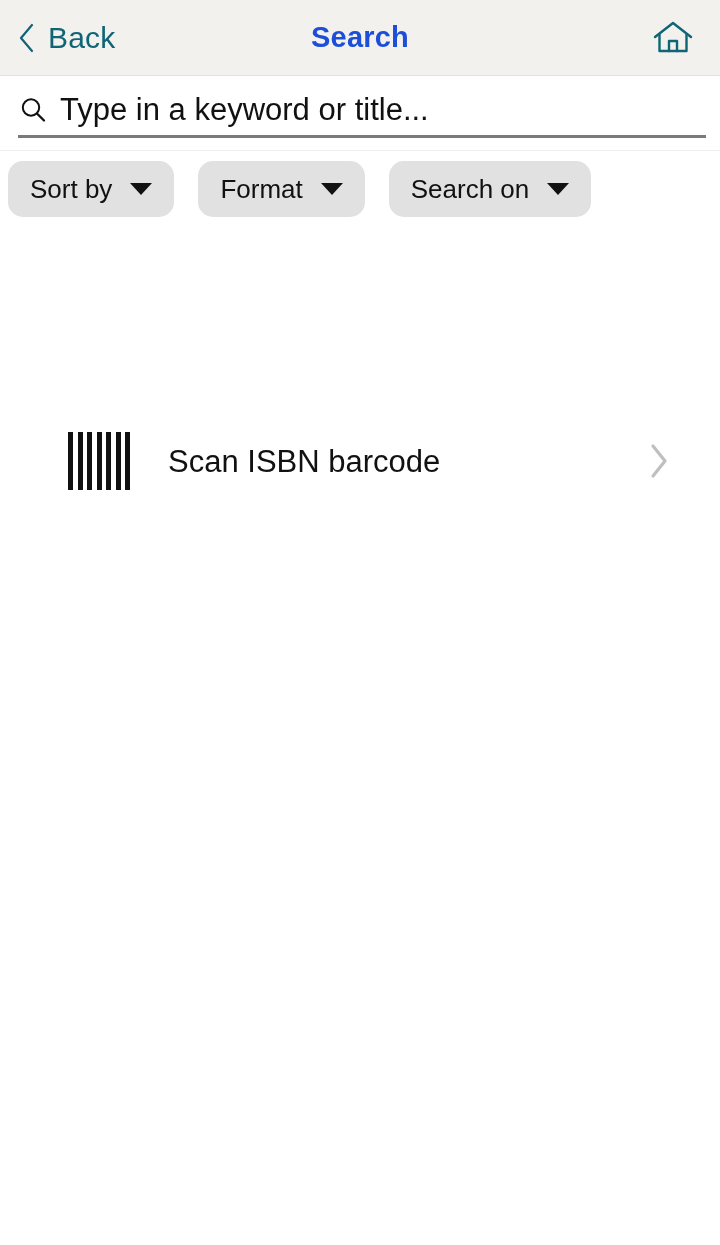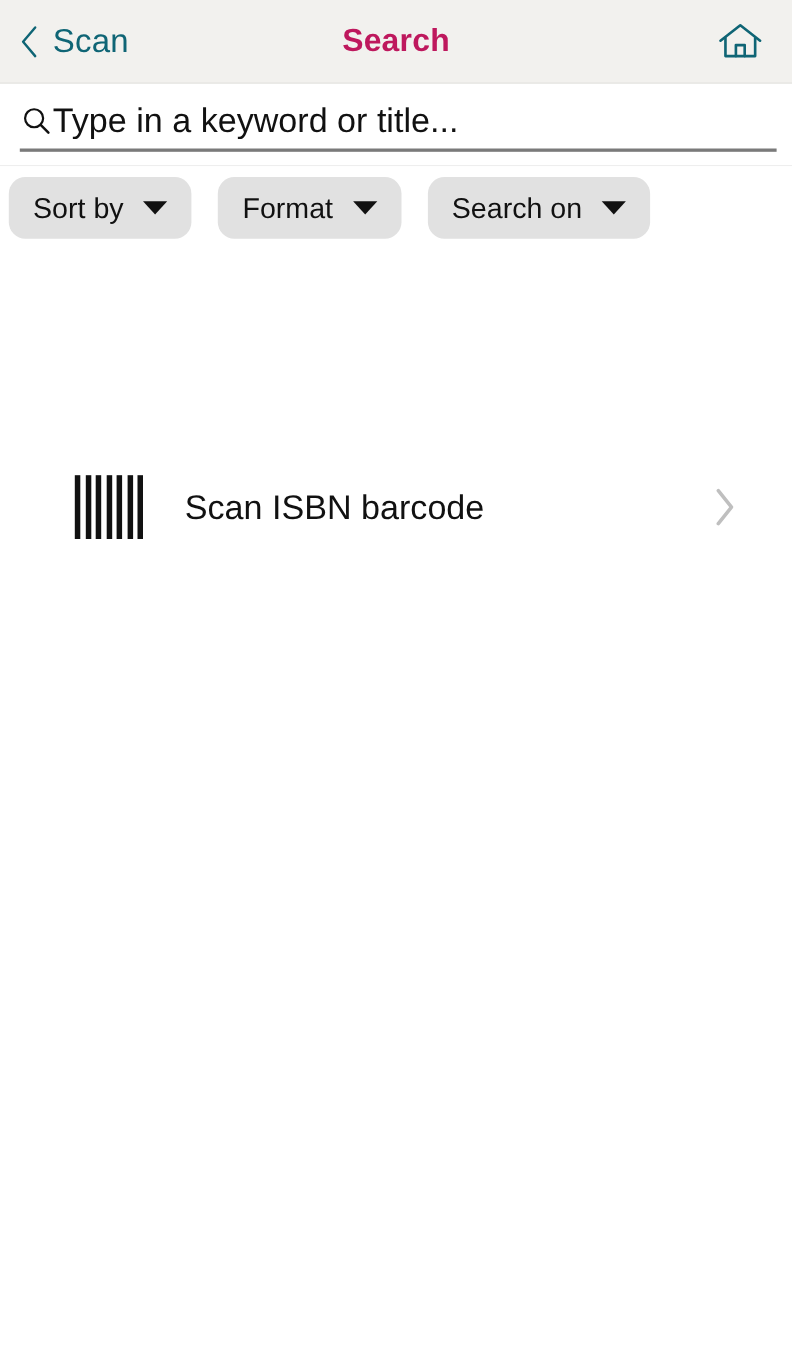--- a/index.html
+++ b/index.html
@@ -57,21 +57,21 @@
     line-height: 1;
   }
 
   .header-title {
     position: absolute;
     left: 0;
     right: 0;
     text-align: center;
     font-size: 29px;
     font-weight: bold;
-    color: #be185d;
+    color: #1d4ed8;
     letter-spacing: 0.2px;
   }
 
   .home-button {
     position: absolute;
     right: 24px;
     width: 46px;
     height: 46px;
     display: flex;
     align-items: center;
@@ -88,20 +88,21 @@
   }
 
   .search-row {
     position: absolute;
     left: 18px;
     right: 14px;
     top: 12px;
     height: 50px;
     display: flex;
     align-items: center;
+    gap: 12px;
     border-bottom: 3px solid #7a7a7a;
   }
 
   .search-icon {
     flex: 0 0 auto;
     display: block;
     margin-bottom: 4px;
   }
 
   .search-input {
@@ -221,21 +222,21 @@
 <div class="screen">
 
   <div class="header">
 
     <div class="back-button">
       <span class="chevron-left-icon-wrap">
         <svg class="chevron-left-icon" viewBox="0 0 18 30" fill="none" xmlns="http://www.w3.org/2000/svg">
           <path d="M14 2 L3 15 L14 28" stroke="#0f6575" stroke-width="2.2" stroke-linecap="round" stroke-linejoin="round"></path>
         </svg>
       </span>
-      <span class="back-label">Scan</span>
+      <span class="back-label">Back</span>
     </div>
 
     <div class="header-title">Search</div>
 
     <div class="home-button">
       <span>
         <svg class="home-icon" width="44" height="40" viewBox="0 0 44 40" fill="none" xmlns="http://www.w3.org/2000/svg">
           <path d="M4 19 L22 5 L40 19" stroke="#0f6575" stroke-width="2.4" stroke-linecap="round" stroke-linejoin="round"></path>
           <path d="M8.5 16.5 V33 H35.5 V16.5" stroke="#0f6575" stroke-width="2.4" stroke-linecap="round" stroke-linejoin="round"></path>
           <path d="M18 33 V23 H26 V33" stroke="#0f6575" stroke-width="2.4" stroke-linecap="round" stroke-linejoin="round"></path>

